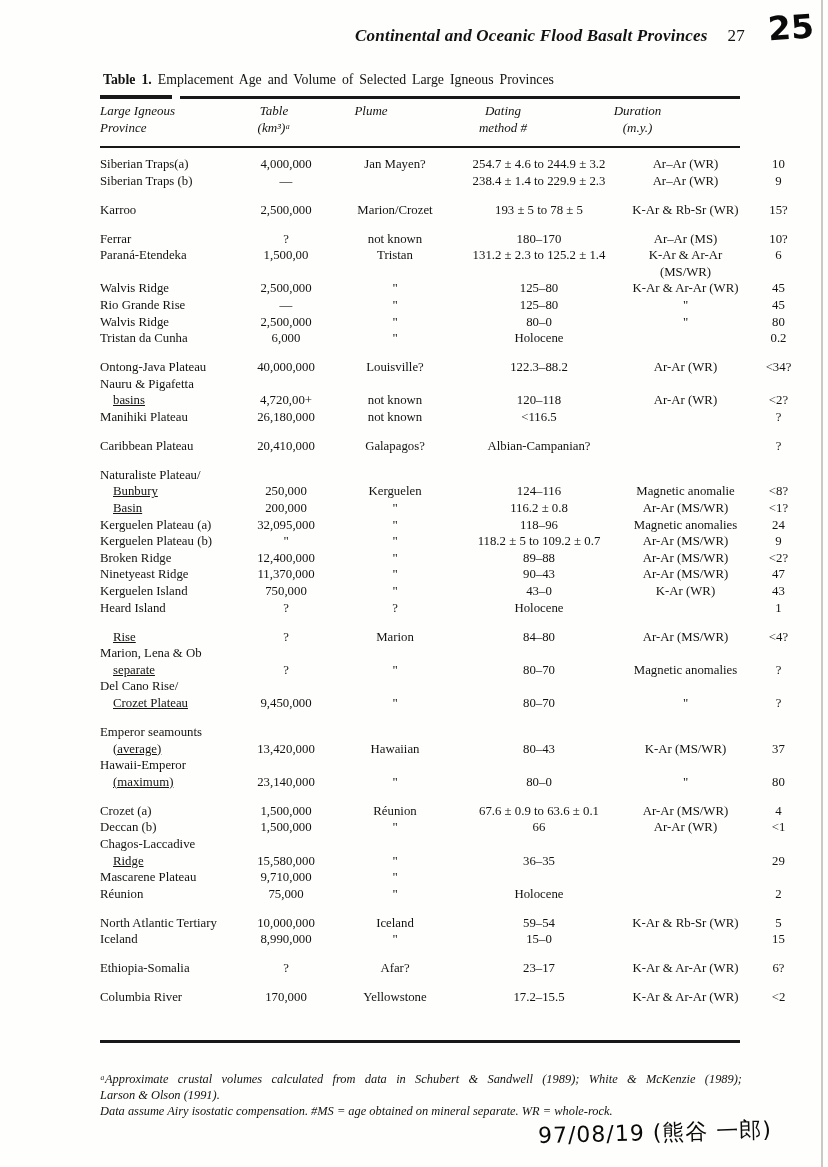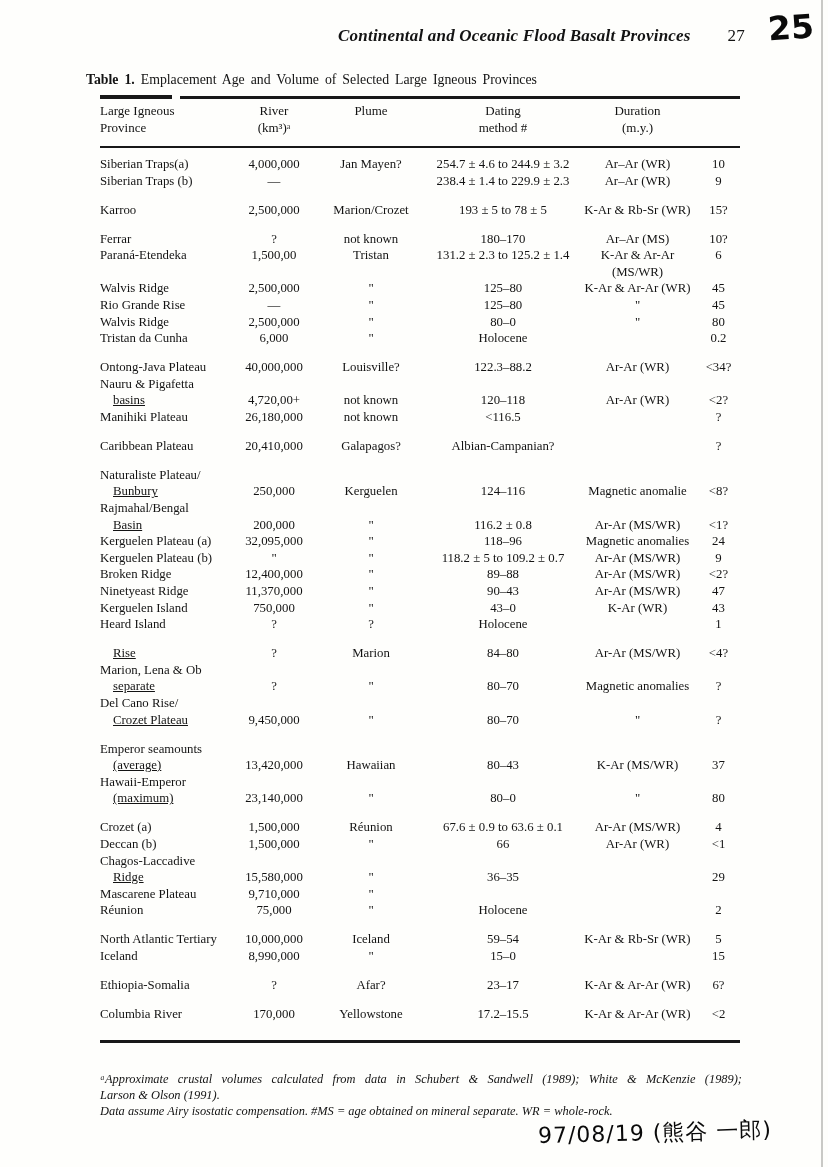--- a/index.html
+++ b/index.html
@@ -8,43 +8,43 @@
     font-family:"Liberation Serif","DejaVu Serif","DejaVu Sans",serif;
     color:#131313;
   }
   .page{position:relative;width:828px;height:1167px;background:#fefefc;overflow:hidden;}
   .scan-edge{position:absolute;top:0;right:5px;width:2px;height:1167px;background:#c9c9c6;}
 
   .running-head{
     position:absolute;top:26px;left:0;width:745px;text-align:right;
     font-size:17px;font-weight:bold;font-style:italic;letter-spacing:.2px;
   }
-  .running-head .pgnum{font-style:normal;font-weight:normal;margin-left:37px;}
+  .running-head .pgnum{font-style:normal;font-weight:normal;margin-left:20px;}
 
   .hand{font-family:"DejaVu Sans",sans-serif;font-weight:bold;color:#0a0a0a;}
   .hand-page{position:absolute;top:8px;left:768px;font-size:33px;transform:rotate(-4deg);}
   .hand-note{position:absolute;top:1118px;left:538px;font-size:22px;font-weight:normal;transform:rotate(-1.5deg);letter-spacing:1px;}
 
-  .table-title{position:absolute;top:72px;left:86px;font-size:13.8px;word-spacing:2.5px;}
+  .table-title{position:absolute;top:72px;left:103px;font-size:13.8px;word-spacing:2.5px;}
   .table-title .b{font-weight:bold;}
 
   .rule{position:absolute;background:#181818;}
   .rule-top-a{top:95px;left:100px;width:72px;height:4px;}
   .rule-top-b{top:96px;left:180px;width:560px;height:3px;}
   .rule-mid{top:146px;left:100px;width:640px;height:2px;}
   .rule-bottom{top:1040px;left:100px;width:640px;height:2.5px;}
 
   .grid-cols{display:grid;grid-template-columns:132px 84px 110px 154px 115px 47px;}
 
   .thead{position:absolute;top:103px;left:100px;width:642px;font-size:13px;}
-  .thead .hc{text-align:center;line-height:16.5px;white-space:nowrap;}
+  .thead .hc{text-align:center;line-height:16.5px;white-space:nowrap;font-style:italic;}
   .thead .hc.left{text-align:left;}
 
   .tbody{position:absolute;top:156px;left:100px;width:642px;font-size:12.8px;}
-  .trow{height:16.6px;}
+  .trow{height:16.6px;gap:12px;}
   .cell{white-space:nowrap;line-height:16.6px;text-align:center;}
   .col-province{text-align:left;}
   .cell.indent{padding-left:13px;text-decoration:underline;}
   .spacer{height:12.4px;}
 
   .footnotes{position:absolute;top:1072px;left:100px;width:642px;font-size:12.4px;line-height:15.8px;font-style:italic;}
   .fn-justify{text-align:justify;text-align-last:justify;}
 </style>
 </head>
 <body>
@@ -66,21 +66,21 @@
 
   <div class="rule rule-top-a"></div>
   <div class="rule rule-top-b"></div>
 
   <div class="thead grid-cols">
     <div class="hc left">
       <div>Large Igneous</div>
       <div>Province</div>
     </div>
     <div class="hc">
-      <div>River</div>
+      <div>Table</div>
       <div>(km³)ᵃ</div>
     </div>
     <div class="hc">
       <div>Plume</div>
       <div></div>
     </div>
     <div class="hc">
       <div>Dating</div>
       <div>method #</div>
     </div>
@@ -228,28 +228,20 @@
       </div>
       <div class="trow grid-cols">
         <div class="cell col-province indent">Bunbury</div>
         <div class="cell col-volume">250,000</div>
         <div class="cell col-plume">Kerguelen</div>
         <div class="cell col-age">124–116</div>
         <div class="cell col-method">Magnetic anomalie</div>
         <div class="cell col-duration">&lt;8?</div>
       </div>
       <div class="trow grid-cols">
-        <div class="cell col-province">Rajmahal/Bengal</div>
-        <div class="cell col-volume"></div>
-        <div class="cell col-plume"></div>
-        <div class="cell col-age"></div>
-        <div class="cell col-method"></div>
-        <div class="cell col-duration"></div>
-      </div>
-      <div class="trow grid-cols">
         <div class="cell col-province indent">Basin</div>
         <div class="cell col-volume">200,000</div>
         <div class="cell col-plume">"</div>
         <div class="cell col-age">116.2 ± 0.8</div>
         <div class="cell col-method">Ar-Ar (MS/WR)</div>
         <div class="cell col-duration">&lt;1?</div>
       </div>
       <div class="trow grid-cols">
         <div class="cell col-province">Kerguelen Plateau (a)</div>
         <div class="cell col-volume">32,095,000</div>

